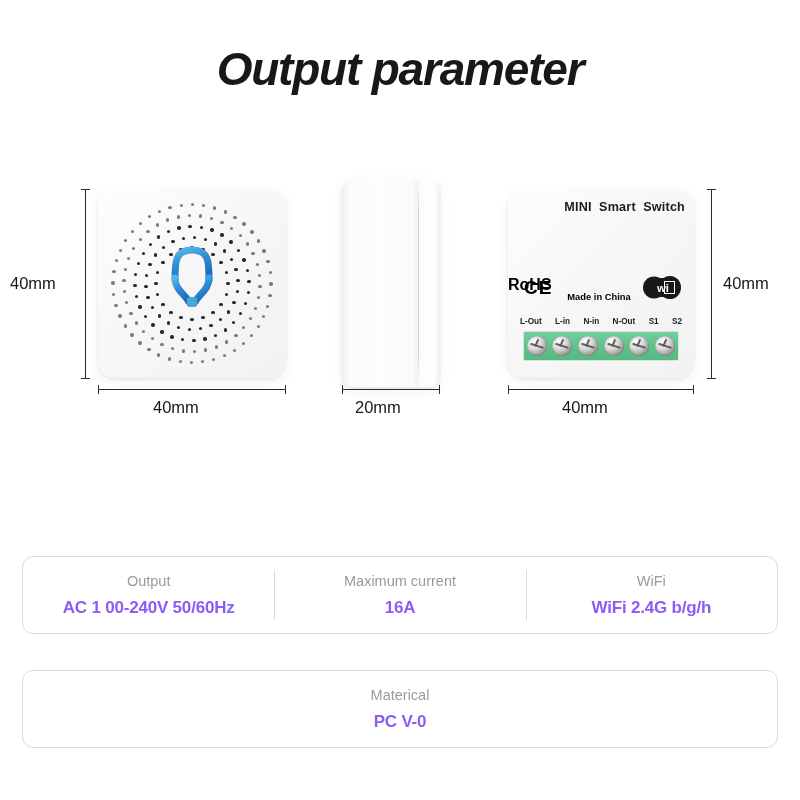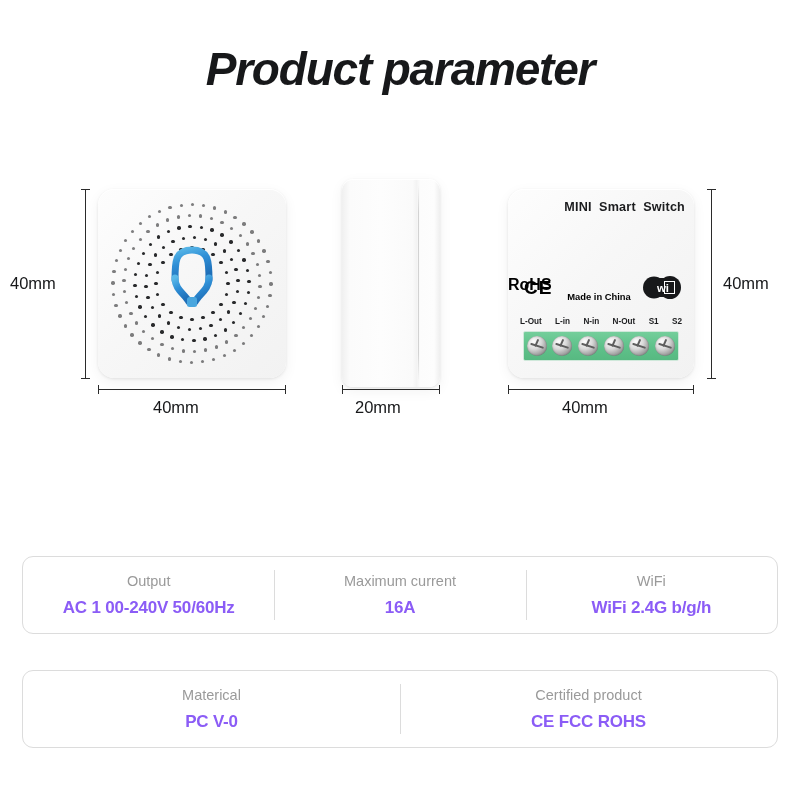--- a/index.html
+++ b/index.html
@@ -293,21 +293,21 @@
   .spec-val {
     font-size: 17px;
     color: #8b5cf6;
     font-weight: bold;
     letter-spacing: -0.2px;
   }
 </style>
 </head>
 <body>
 
-<div class="page-title">Product parameter</div>
+<div class="page-title">Output parameter</div>
 
 <div class="showcase">
 
   <div class="dim-line-v" style="left:85px; top:39px; height:190px;"></div>
   <div class="dim-text" style="left:10px; top:124px;">40mm</div>
 
   <div class="prod-body" id="view-front">
     <div class="dot-field" id="dot-field">
         <div class="dot" style="left: 128.3px; top: 92.8px; opacity: 0.92;"></div>
         <div class="dot" style="left: 126.538px; top: 103.925px; opacity: 0.92;"></div>
@@ -553,17 +553,13 @@
     <div class="spec-cell">
       <div class="spec-key">WiFi</div>
       <div class="spec-val">WiFi 2.4G b/g/h</div>
     </div>
   </div>
 <div class="spec-card" id="spec-card-2">
     <div class="spec-cell">
       <div class="spec-key">Materical</div>
       <div class="spec-val">PC V-0</div>
     </div>
-    <div class="spec-cell">
-      <div class="spec-key">Certified product</div>
-      <div class="spec-val">CE FCC ROHS</div>
-    </div>
   </div>
 
 </body></html>

